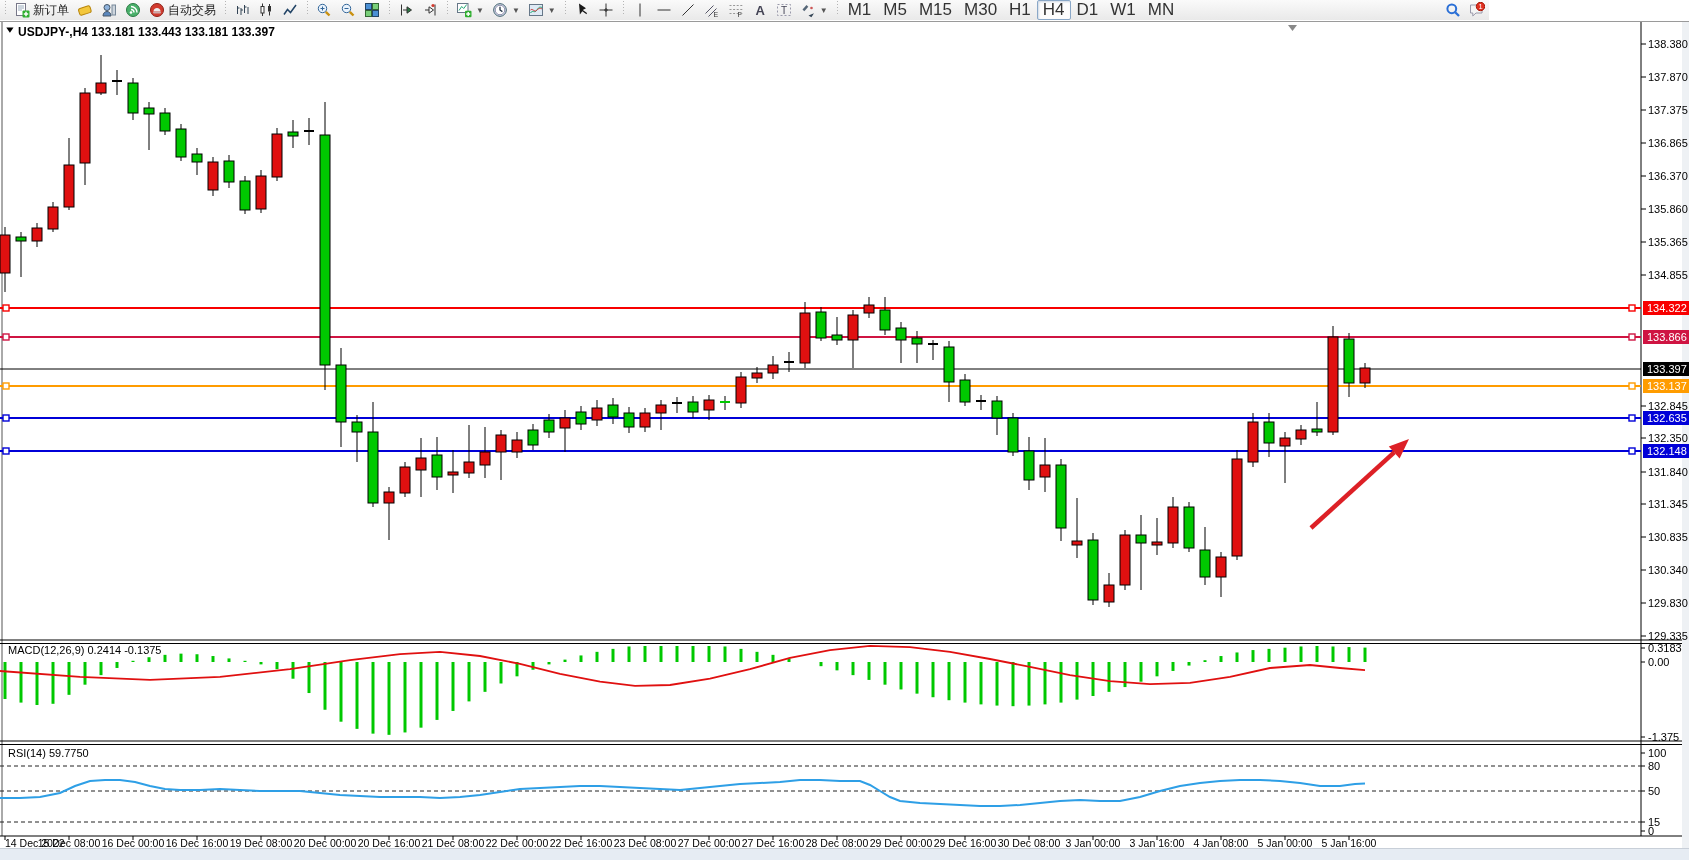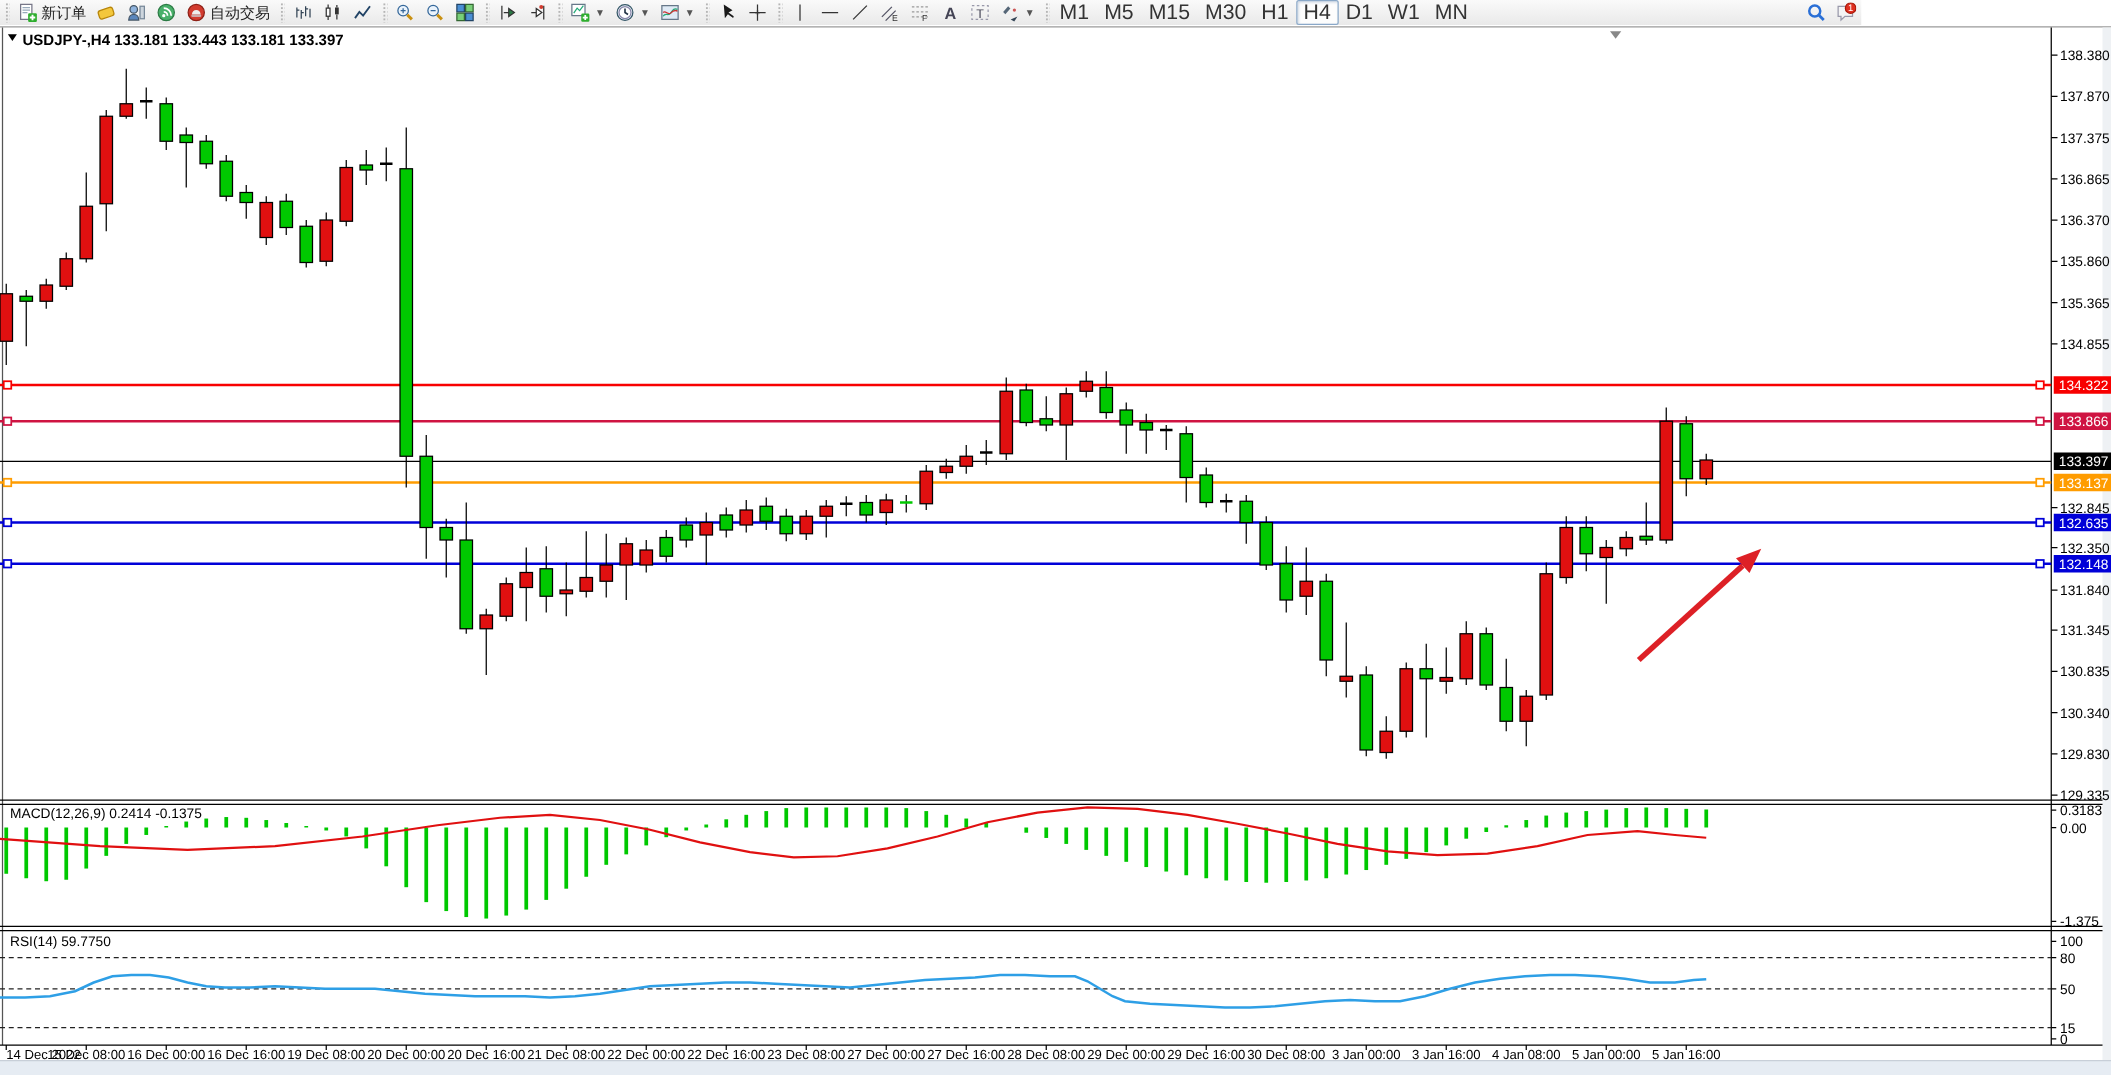--- a/index.html
+++ b/index.html
@@ -1,21 +1,21 @@
 <!DOCTYPE html>
 <html><head>
 <meta charset="utf-8">
 <style>
   html,body{margin:0;padding:0;background:#d4d0c8;}
   .app{position:relative;width:1689px;height:860px;background:#fff;overflow:hidden;
        font-family:"Liberation Sans",sans-serif;-webkit-font-smoothing:none;}
   
   .toolbar{position:absolute;left:0;top:0;width:1489px;height:20px;
     background:linear-gradient(#fafafa,#e9e9e9);border-bottom:1px solid #b8b8b8;
-    display:flex;align-items:center;font-size:12px;color:#222;}
+    display:flex;align-items:flex-start;font-size:12px;color:#222;}
   .tb-btn{display:flex;align-items:center;gap:3px;height:18px;padding:0 3px;border:1px solid transparent;border-radius:2px;}
   .tb-btn svg{display:block;}
   .tb-label{white-space:nowrap;font-size:12px;}
   .tb-handle{width:4px;height:16px;margin:0 2px 0 4px;
     background-image:radial-gradient(#b5b5b5 35%,transparent 36%);background-size:3px 3px;}
   .tb-dd{font-size:8px;color:#555;margin-left:1px;}
   .tf-btn{height:18px;padding:0 5px;display:flex;align-items:center;font-size:17px;color:#333;
     border:1px solid transparent;border-radius:2px;}
   .tf-btn.active{background:#fdfdfd;border:1px solid #8aa8c8;box-shadow:inset 1px 1px 2px #cfd8e4;}
   .tb-spacer{flex:1;}

